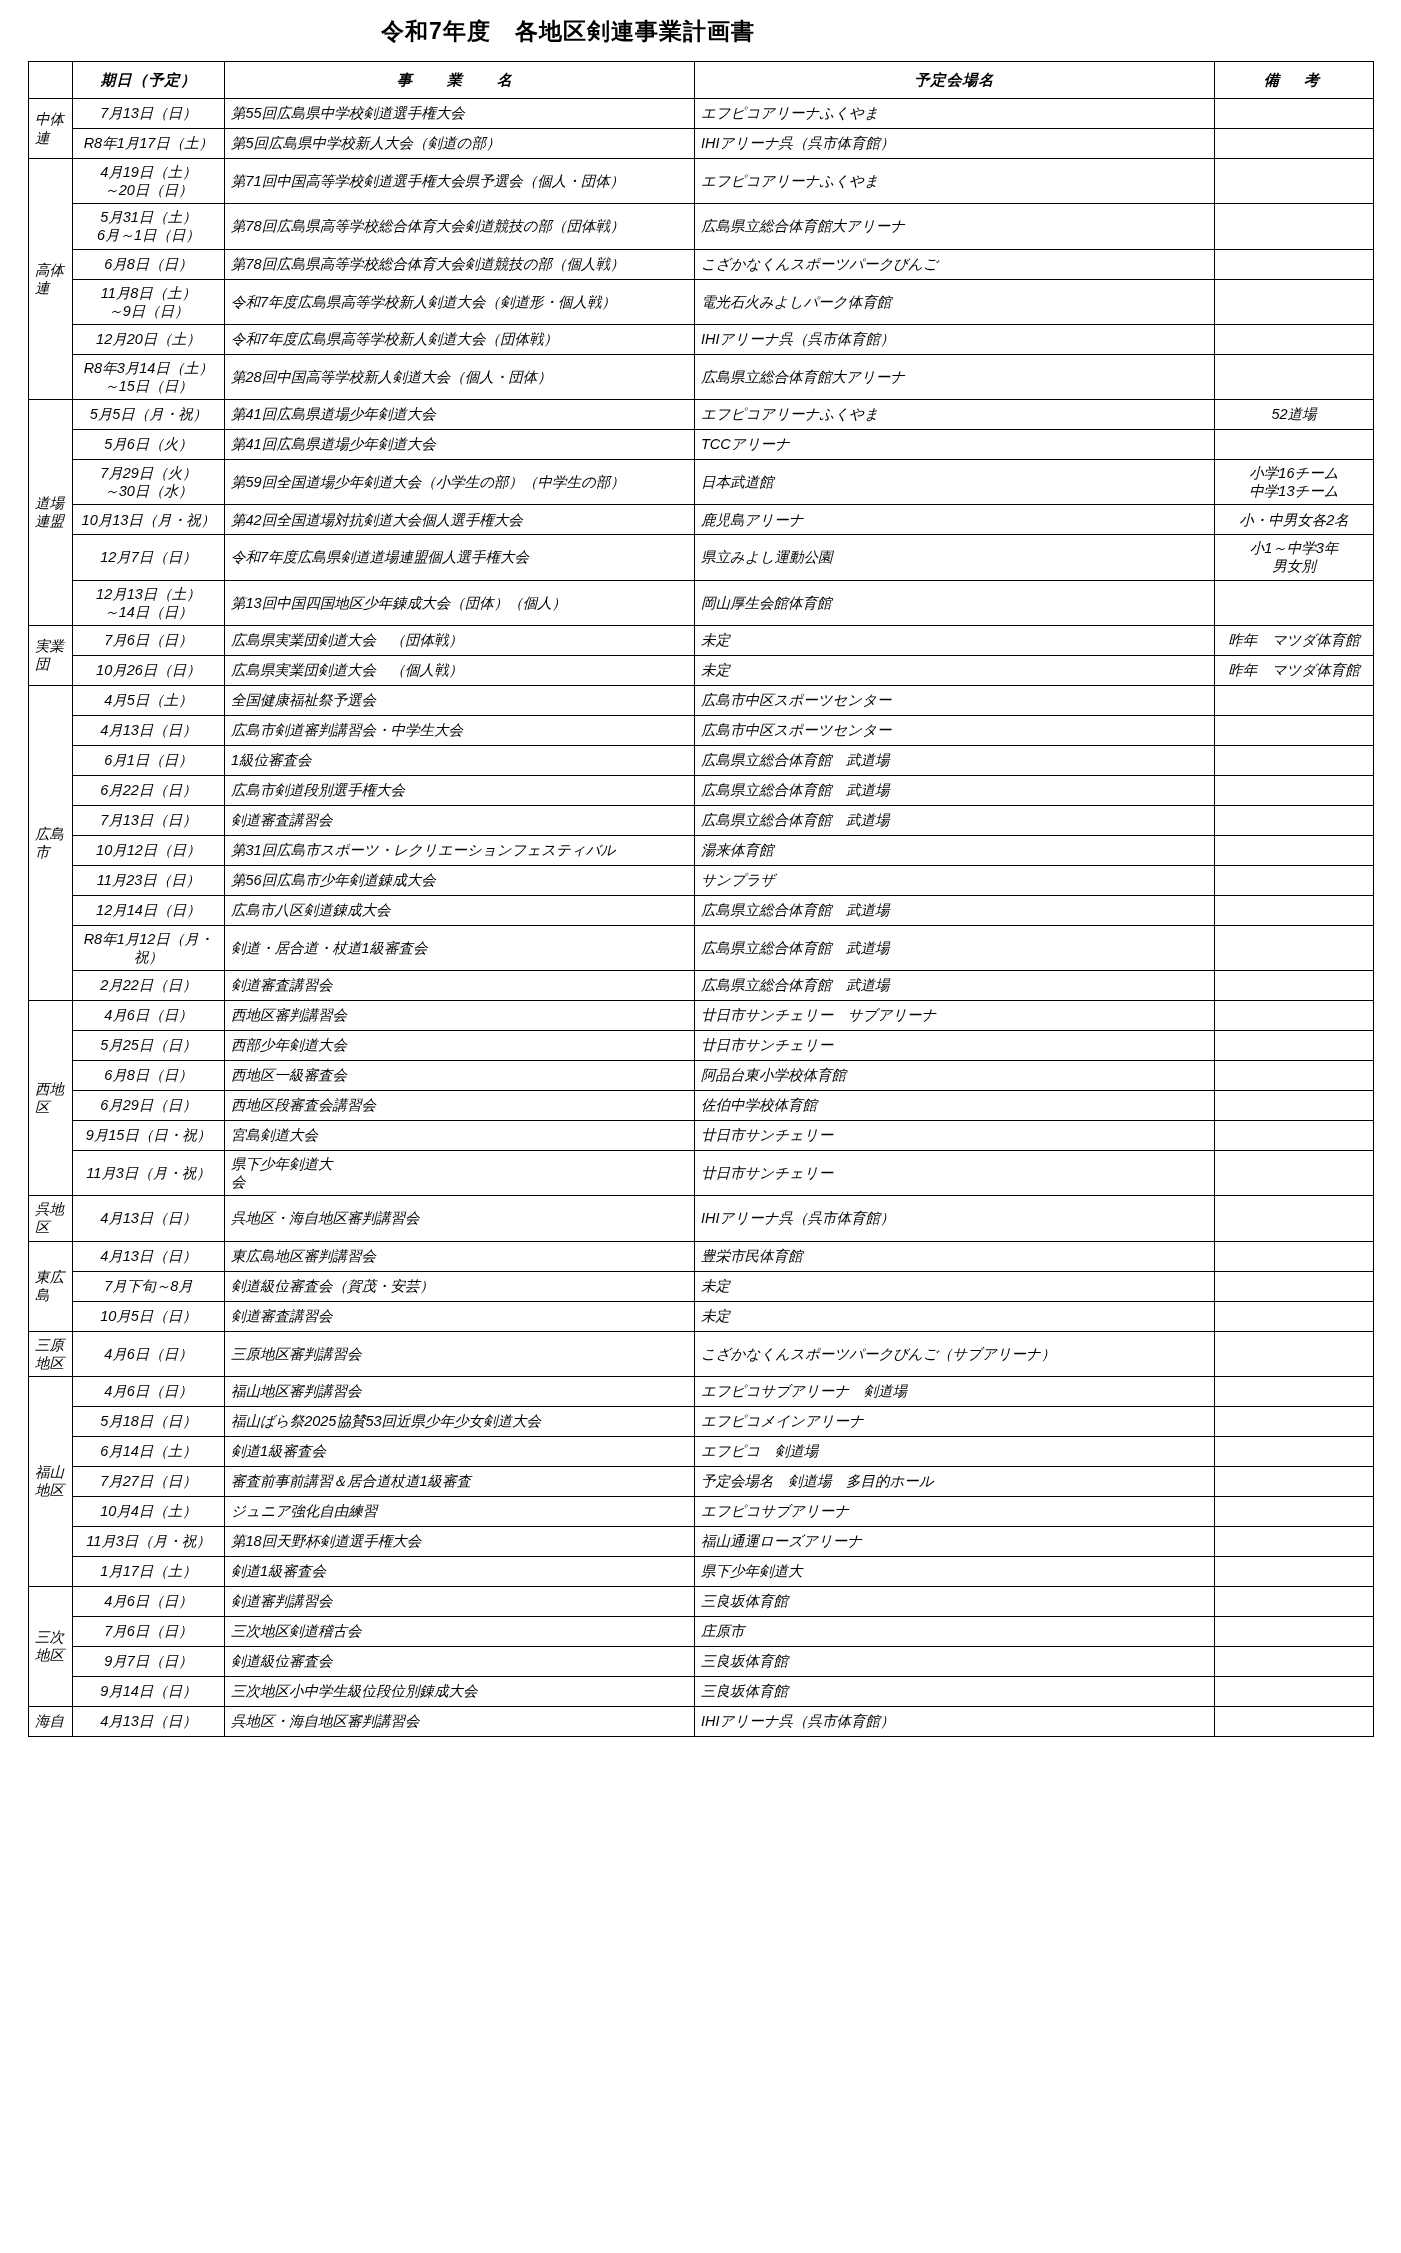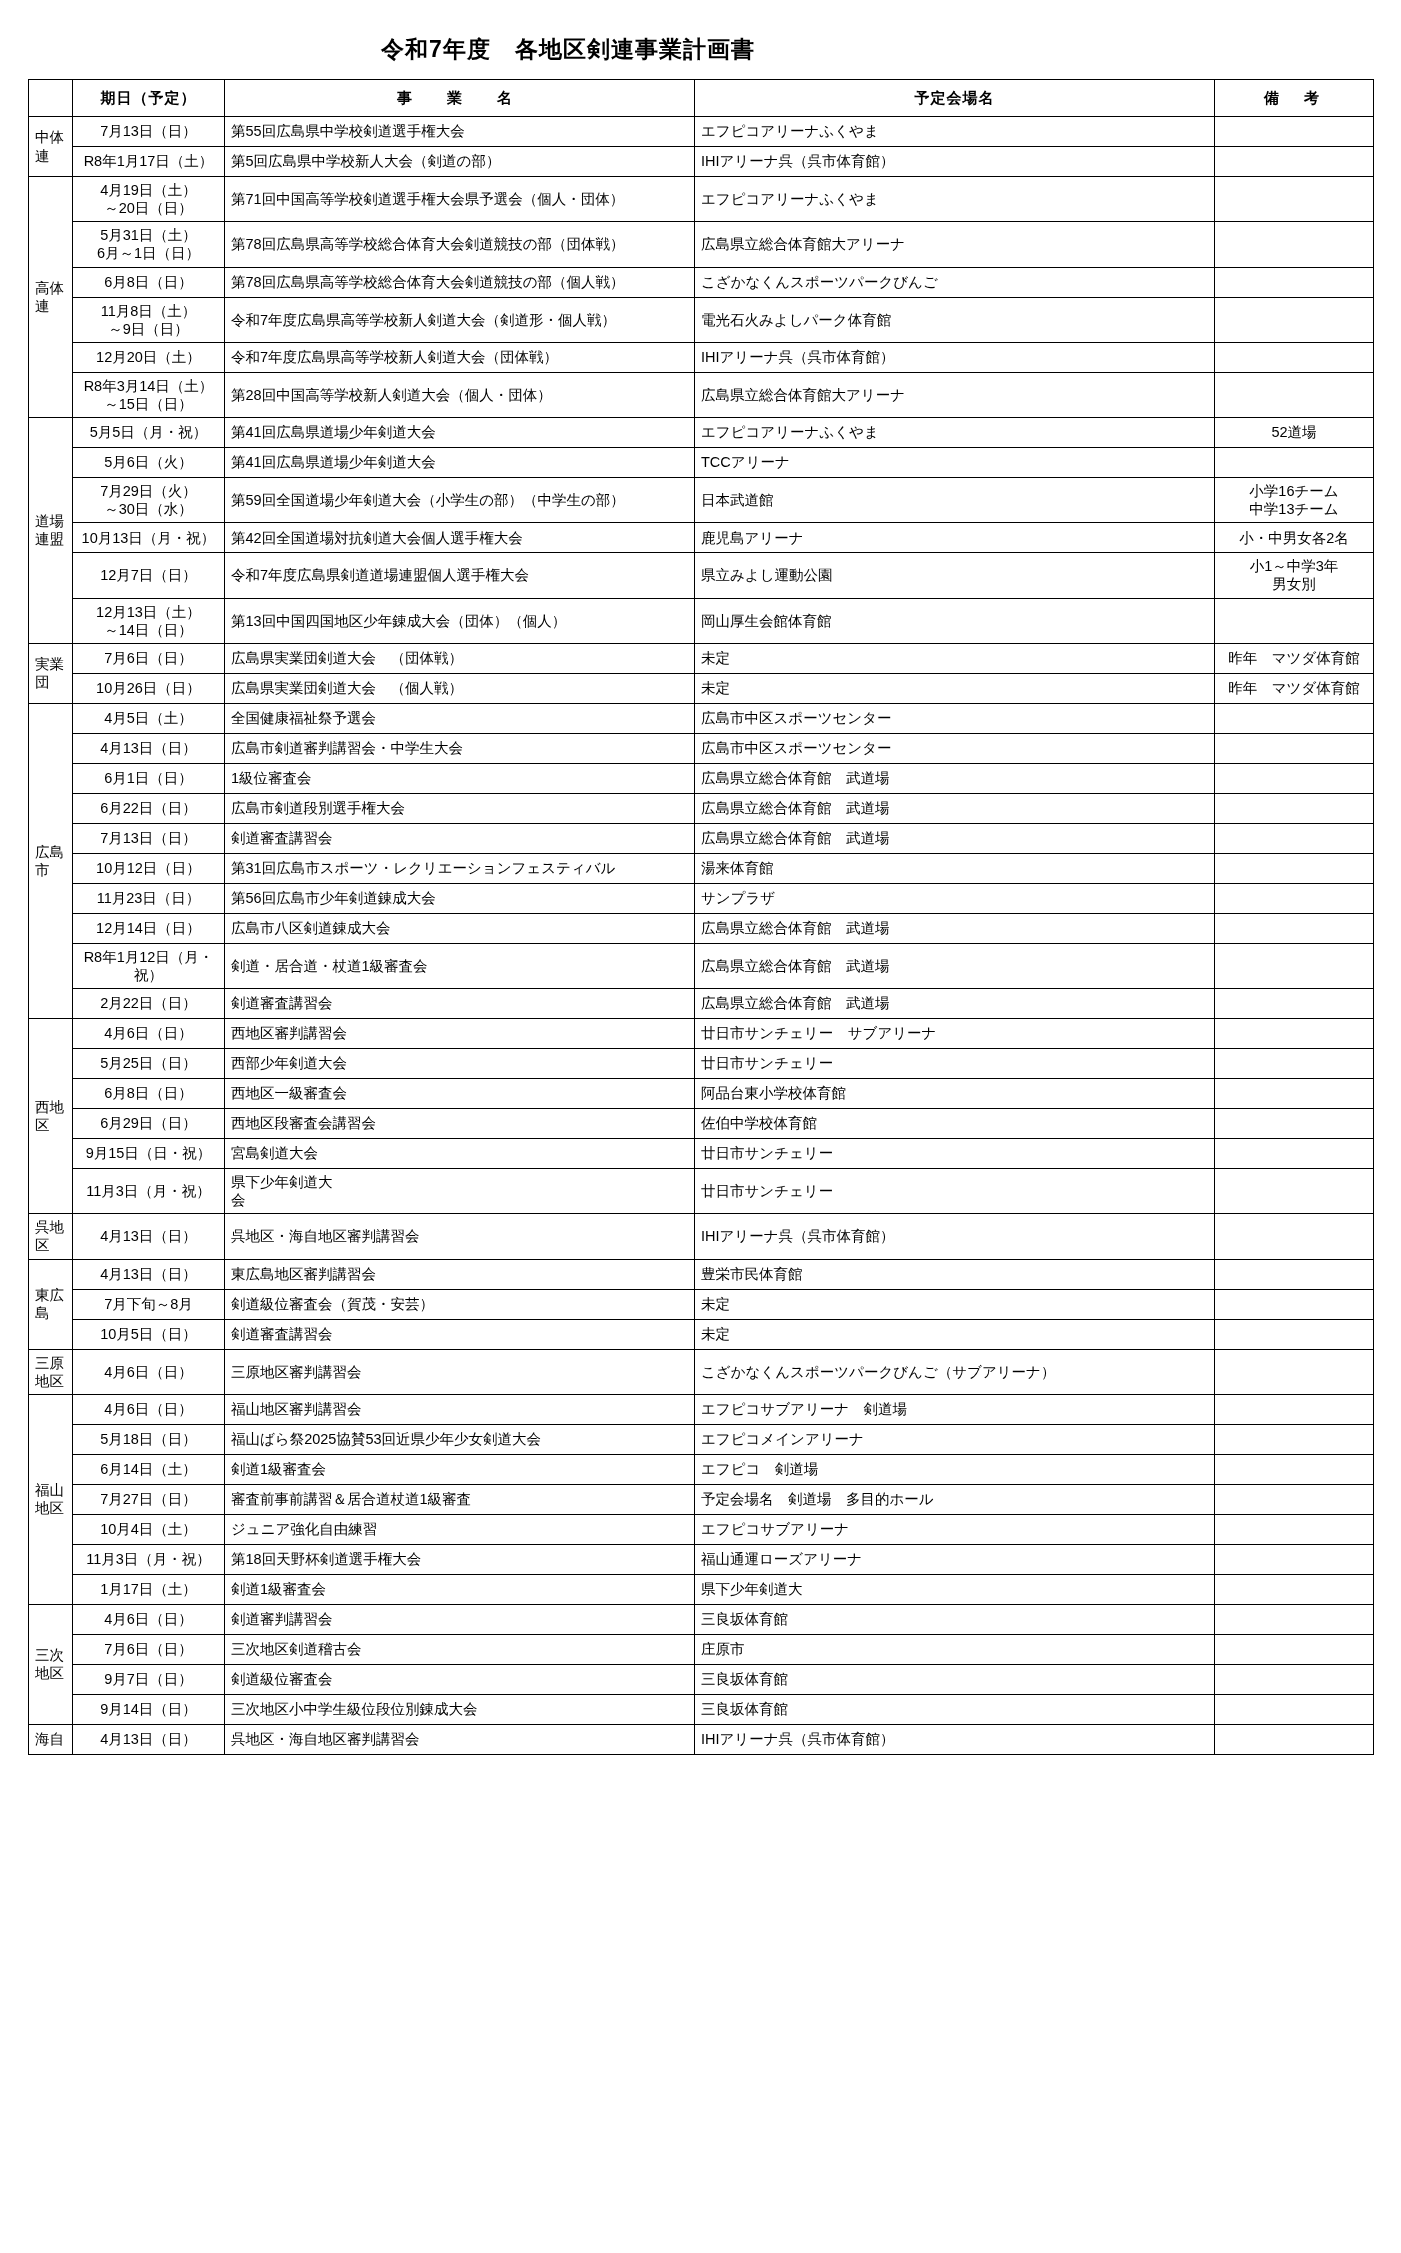--- a/index.html
+++ b/index.html
@@ -8,34 +8,35 @@
     background: #ffffff;
   }
   body {
     width: 1401px;
     font-family: "Liberation Sans", "DejaVu Sans", sans-serif;
     color: #000000;
   }
   .page {
     width: 1136px;
     box-sizing: border-box;
-    padding: 26px 28px 10px 28px;
+    padding: 8px 28px 10px 28px;
   }
   .doc-title {
     text-align: center;
     font-size: 23px;
     font-weight: bold;
     letter-spacing: 1px;
     margin: 8px 0 14px 0;
   }
   table.plan {
     border-collapse: collapse;
     width: 1345px;
     table-layout: fixed;
     margin: 8px auto;
+    font-style: italic;
   }
   table.plan col.c-group { width: 44px; }
   table.plan col.c-date  { width: 152px; }
   table.plan col.c-event { width: 470px; }
   table.plan col.c-venue { width: 520px; }
   table.plan col.c-note  { width: 159px; }
 
   table.plan th, table.plan td {
     border: 1px solid #000000;
     font-size: 14.5px;

